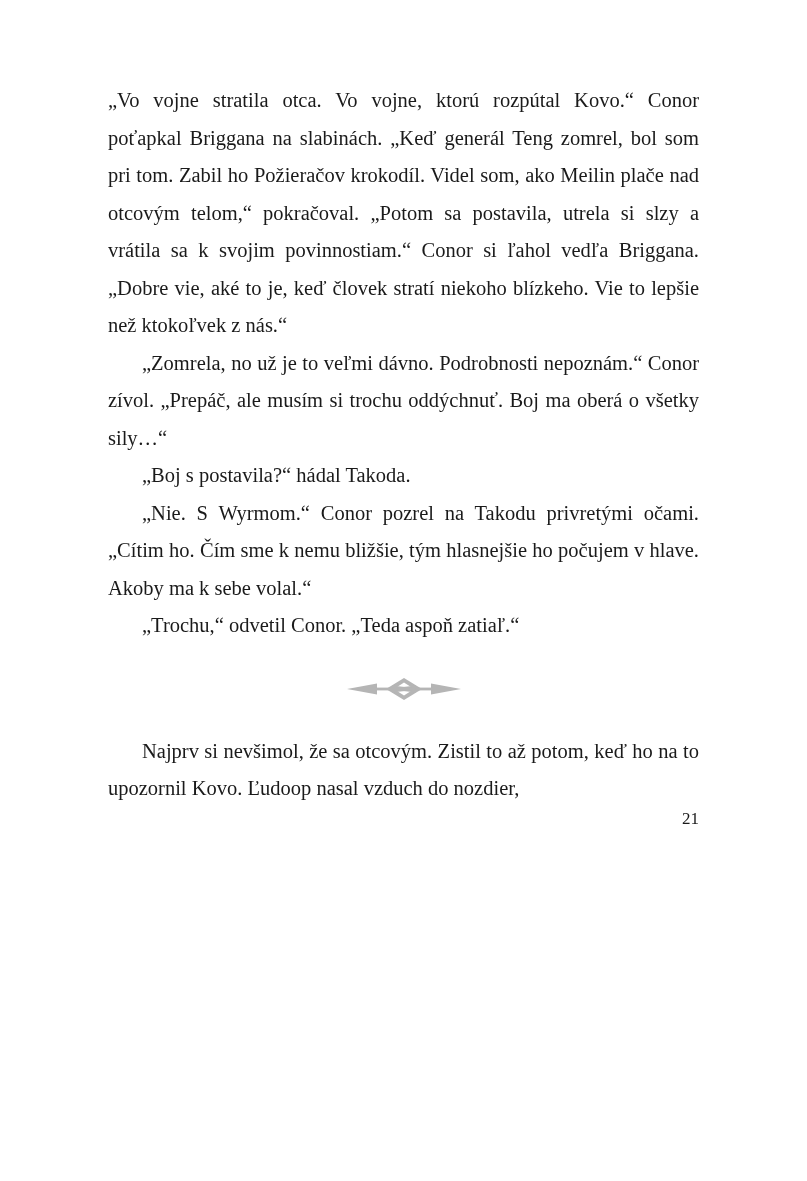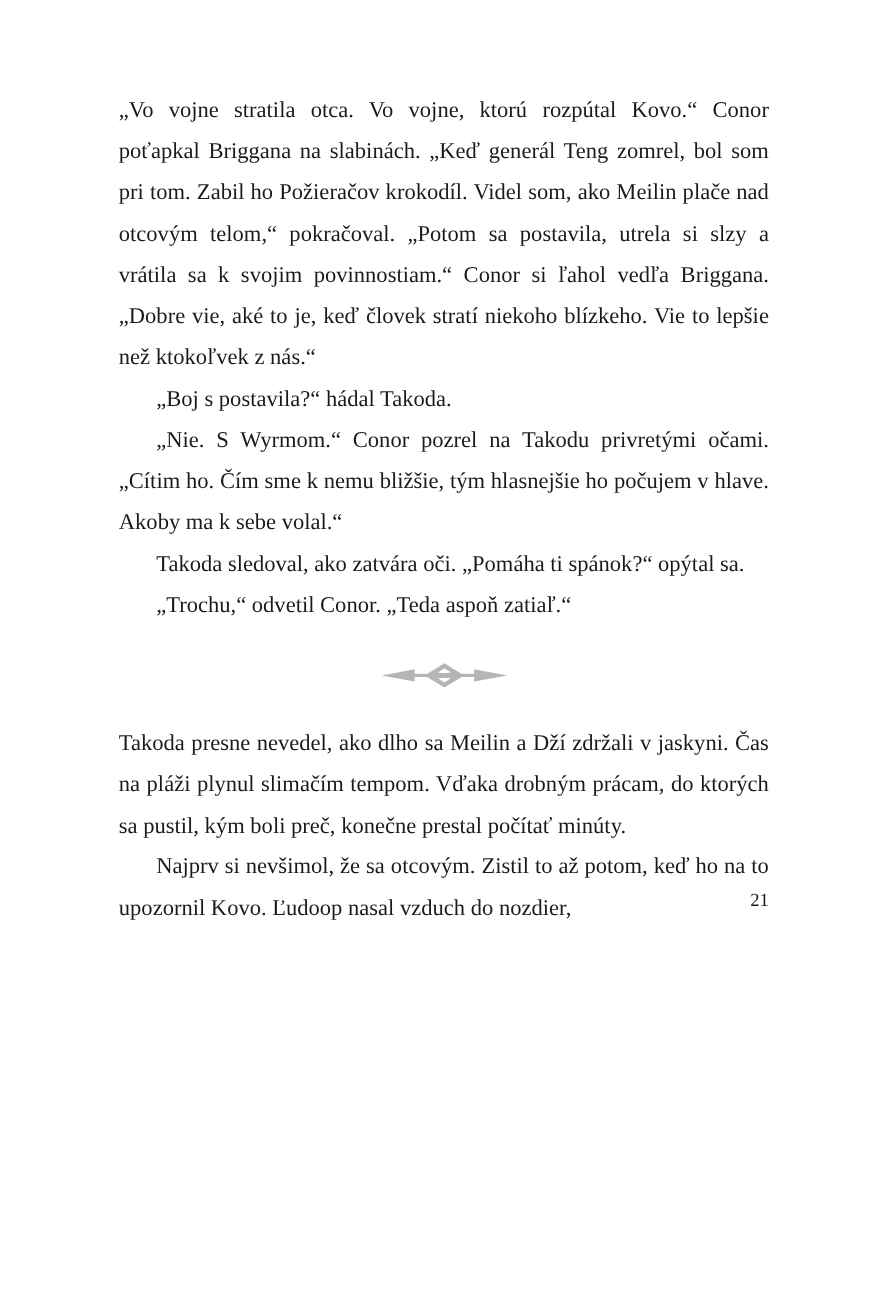--- a/index.html
+++ b/index.html
@@ -56,40 +56,39 @@
     font-family: "Liberation Serif", serif;
   }
 </style>
 </head>
 <body>
 
 <div class="page">
 
   <div class="body-text">
     <p class="noindent">„Vo vojne stratila otca. Vo vojne, ktorú rozpútal Kovo.“ Conor poťapkal Briggana na slabinách. „Keď generál Teng zomrel, bol som pri tom. Zabil ho Požieračov krokodíl. Videl som, ako Meilin plače nad otcovým telom,“ pokračoval. „Potom sa postavila, utrela si slzy a vrátila sa k svojim povinnostiam.“ Conor si ľahol vedľa Briggana. „Dobre vie, aké to je, keď človek stratí niekoho blízkeho. Vie to lepšie než ktokoľvek z nás.“</p>
+    <p class="indent">„Zomrela, no už je to veľmi dávno. Podrobnosti nepoznám.“ Conor zívol. „Prepáč, ale musím si trochu oddýchnuť. Boj ma oberá o všetky sily…“</p>
     <p class="indent">„Boj s postavila?“ hádal Takoda.</p>
     <p class="indent">„Nie. S Wyrmom.“ Conor pozrel na Takodu privretými očami. „Cítim ho. Čím sme k nemu bližšie, tým hlasnejšie ho počujem v hlave. Akoby ma k sebe volal.“</p>
-    <p class="indent">Takoda sledoval, ako zatvára oči. „Pomáha ti spánok?“ opýtal sa.</p>
     <p class="indent">„Trochu,“ odvetil Conor. „Teda aspoň zatiaľ.“</p>
   </div>
 
   <div class="ornament-wrap">
     <svg class="ornament" width="170" height="26" viewBox="0 0 170 26">
       <g fill="#b5b5b5">
         <path d="M85 2 L103 13 L85 24 L67 13 Z"></path>
         <path d="M85 6.5 L95 13 L85 19.5 L75 13 Z" fill="#ffffff"></path>
         <path d="M67 13 L97 9.6 L97 16.4 Z"></path>
         <path d="M103 13 L73 9.6 L73 16.4 Z"></path>
         <path d="M0 13 L30 7.5 L30 18.5 Z" transform="translate(28,0)"></path>
         <path d="M170 13 L140 7.5 L140 18.5 Z" transform="translate(-28,0)"></path>
         <rect x="56" y="11.6" width="16" height="2.8"></rect>
         <rect x="98" y="11.6" width="16" height="2.8"></rect>
       </g>
     </svg>
   </div>
 
   <div class="body-text">
-    <p class="noindent">Takoda presne nevedel, ako dlho sa Meilin a Dží zdržali v jaskyni. Čas na pláži plynul slimačím tempom. Vďaka drobným prácam, do ktorých sa pustil, kým boli preč, konečne prestal počítať minúty.</p>
     <p class="indent">Najprv si nevšimol, že sa otcovým. Zistil to až potom, keď ho na to upozornil Kovo. Ľudoop nasal vzduch do nozdier,</p>
   </div>
 
   <div class="folio">21</div>
 </div>
 
 </body></html>

